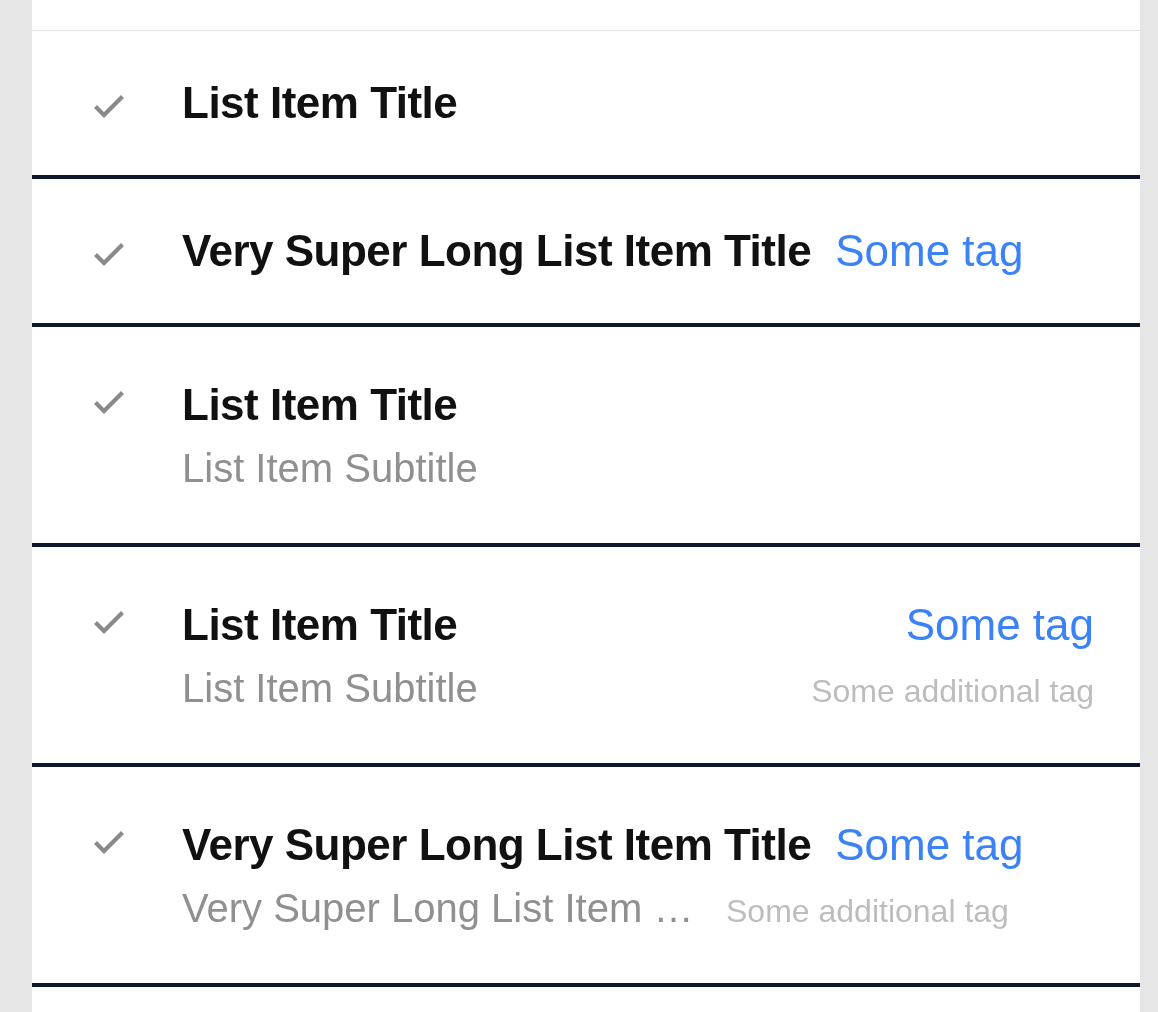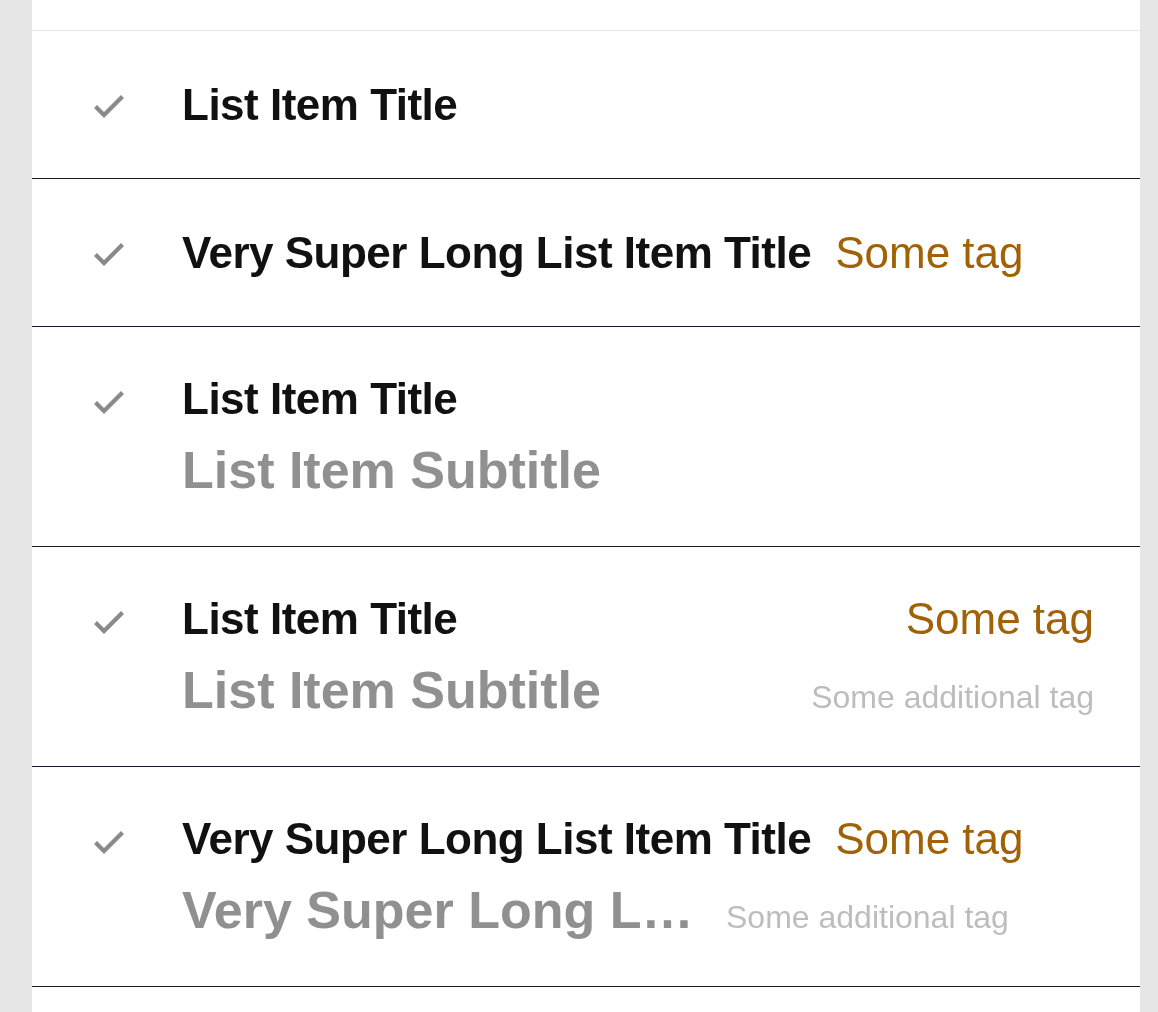--- a/index.html
+++ b/index.html
@@ -25,21 +25,21 @@
     flex-direction: column;
   }
   
   .spacer-row {
     height: 31px;
     border-bottom: 1px solid #e5e5e5;
     background: #ffffff;
   }
   .list-item {
     background: #ffffff;
-    border-bottom: 1px solid #0f172a;
+    border-bottom: 4px solid #0f172a;
     display: flex;
     align-items: flex-start;
     padding-left: 52px;
     padding-right: 46px;
   }
   .row-single { height: 148px; }
   .row-double { height: 220px; }
   .bottom-spacer { flex: 1; background: #ffffff; }
 
   .check {
@@ -80,32 +80,32 @@
     letter-spacing: -0.5px;
     white-space: nowrap;
     overflow: hidden;
     text-overflow: ellipsis;
     flex: 0 1 auto;
     min-width: 0;
   }
   .tag {
     font-size: 44px;
     font-weight: 400;
-    color: #a16207;
+    color: #3b82f6;
     white-space: nowrap;
     flex: 0 0 auto;
     margin-left: 24px;
   }
   .tag-right {
     margin-left: auto;
     padding-left: 24px;
   }
   .subtitle {
-    font-size: 52px;
-    font-weight: 700;
+    font-size: 40px;
+    font-weight: 400;
     color: #909090;
     white-space: nowrap;
     overflow: hidden;
     text-overflow: ellipsis;
     flex: 0 1 auto;
     min-width: 0;
   }
   .subtag {
     font-size: 32px;
     font-weight: 400;

